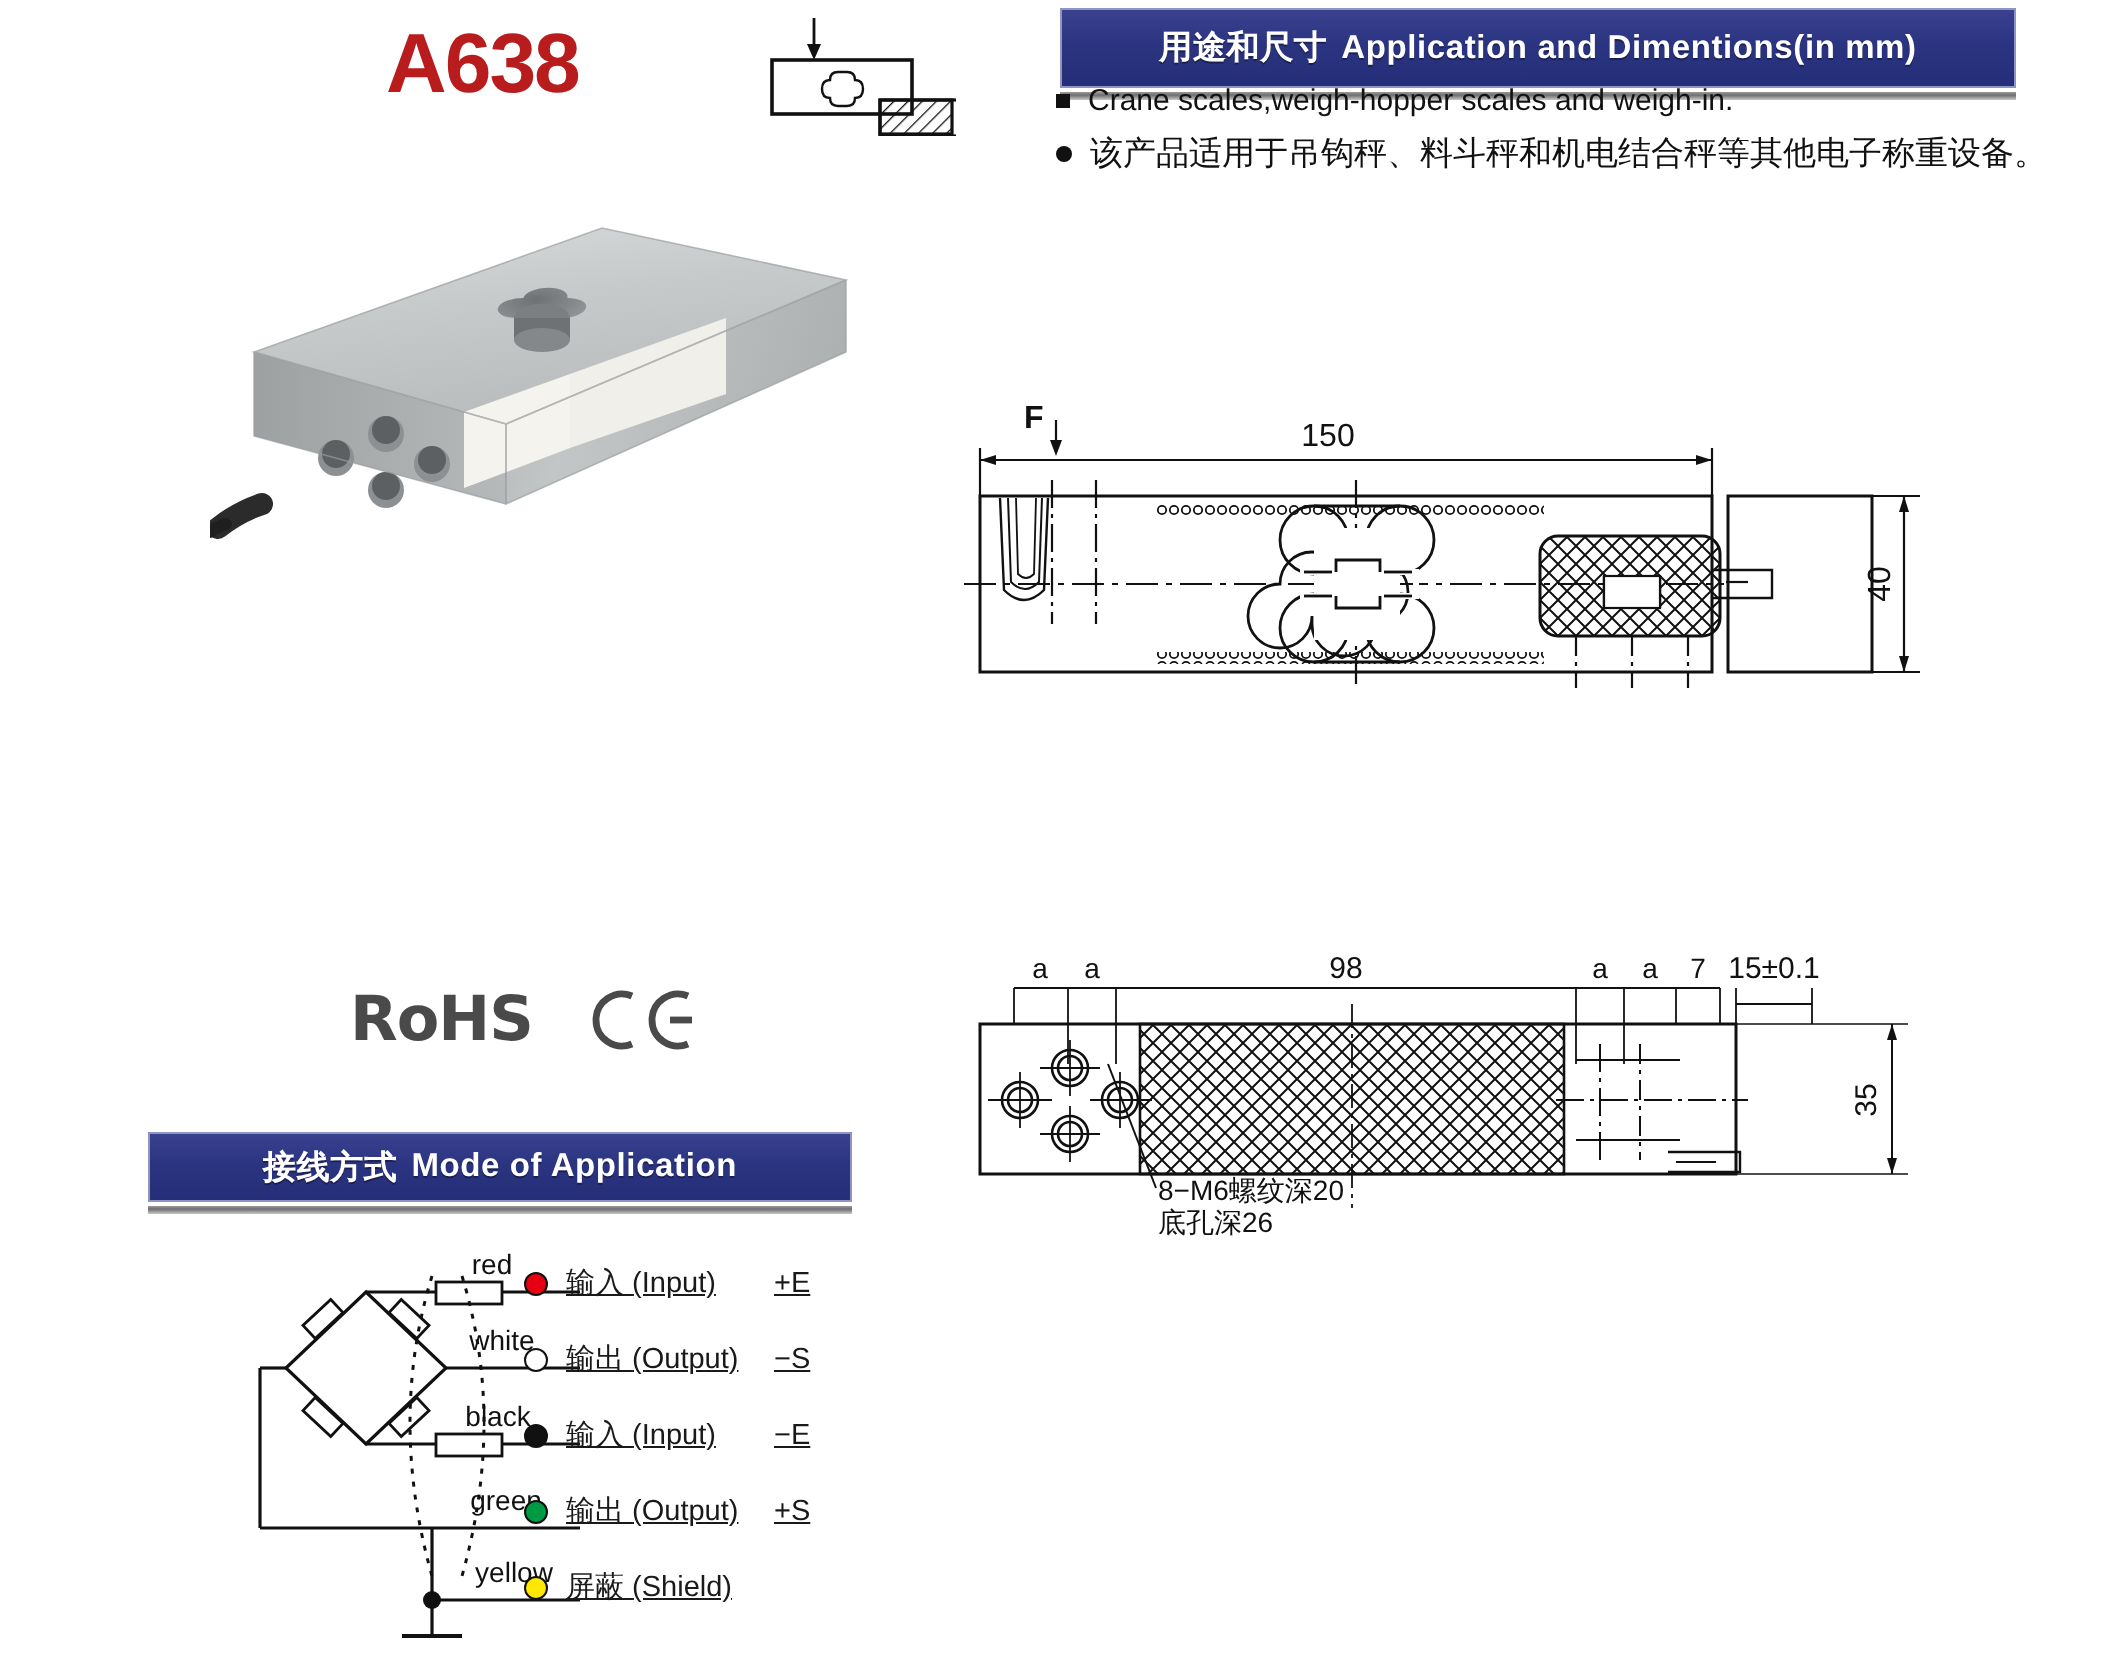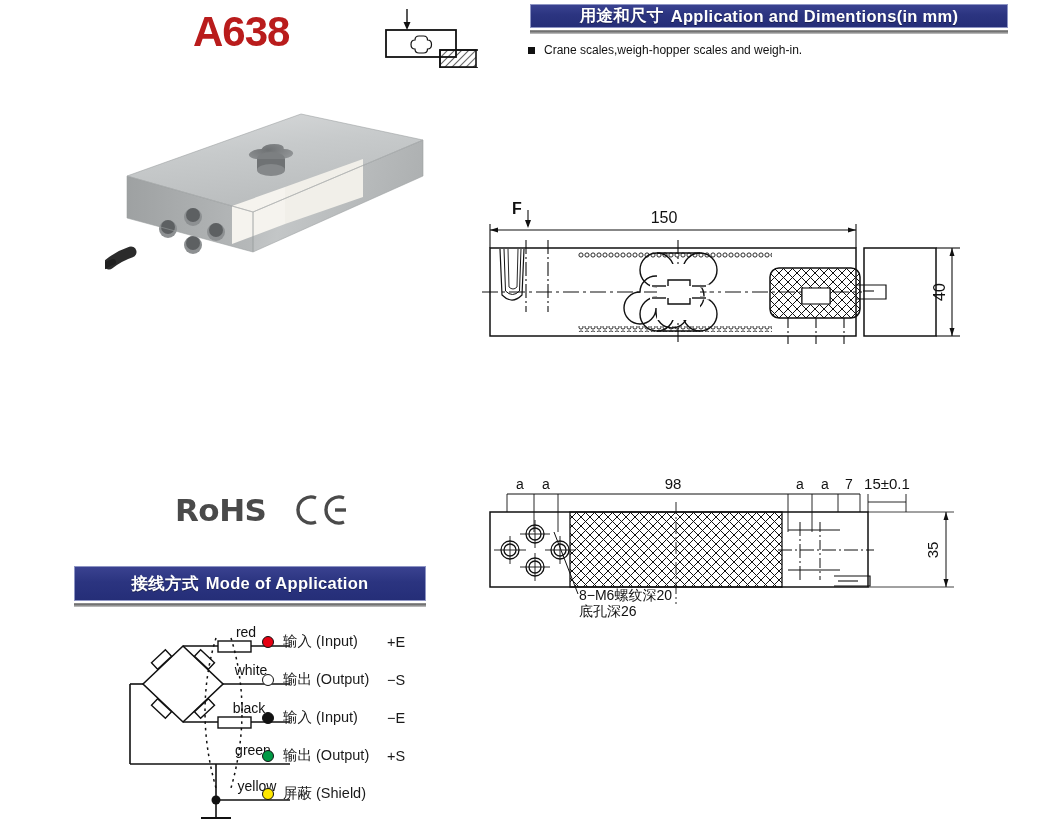--- a/index.html
+++ b/index.html
@@ -51,21 +51,21 @@
     margin-bottom: 5px;
   }
   .bul {
     flex: 0 0 auto;
     margin-right: 9px;
     color: #111;
     line-height: 1;
   }
   .bul.square { width: 7px; height: 7px; background: #111; margin-top: 7px; }
   .bul.round  { width: 8px; height: 8px; background: #111; border-radius: 50%; margin-top: 7px; }
-  .app-text { font-size: 12px; line-height: 21px; color: #111; }
+  .app-text { font-size: 15px; line-height: 21px; color: #111; }
   .app-text.cn { font-size: 16.5px; line-height: 22px; }
 
   
   #product-photo {
     position: absolute;
     left: 105px; top: 112px;
     width: 340px; height: 180px;
   }
 
   
@@ -88,21 +88,21 @@
     width: 360px; height: 205px; margin-top: 12px;
   }
   .conn-rows {
     position: absolute;
     left: 262px; top: 620px;
     width: 190px;
   }
   .conn-row {
     position: absolute;
     display: flex; align-items: center;
-    font-size: 14.5px; white-space: nowrap;
+    font-size: 14.5px; white-space: nowrap; text-decoration: underline;
   }
   .conn-dot {
     width: 12px; height: 12px; border-radius: 50%;
     border: 1.6px solid #111;
     margin-right: 9px; flex: 0 0 auto;
   }
   .conn-name { width: 104px; }
   .conn-sym { font-weight: normal; }
 
   
@@ -126,32 +126,36 @@
     <defs>
       <pattern id="hatch-icon" width="5" height="5" patternTransform="rotate(45)" patternUnits="userSpaceOnUse">
         <line x1="0" y1="0" x2="0" y2="5" stroke="#111" stroke-width="1.3"></line>
       </pattern>
     </defs>
     <rect x="62" y="44" width="36" height="17" fill="url(#hatch-icon)" stroke="#111" stroke-width="1.6"></rect>
   </svg>
 </div>
 
 <div class="banner-wrap" style="left:530px; top:4px; width:478px;">
-  <div class="banner" style="height:24px; font-size:16.5px;">
+  <div class="banner" style="height:40px; font-size:16.5px;">
     <span>用途和尺寸</span>
     <span style="width:7px;"></span>
     <span>Application and Dimentions(in mm)</span>
   </div>
   <div class="banner-underline"></div>
 </div>
 
 <div class="app-list">
   <div class="app-item">
     <span class="bul square"></span>
     <span class="app-text">Crane scales,weigh-hopper scales and weigh-in.</span>
+  </div>
+  <div class="app-item">
+    <span class="bul round"></span>
+    <span class="app-text cn">该产品适用于吊钩秤、料斗秤和机电结合秤等其他电子称重设备。</span>
   </div>
 </div>
 
 <div id="product-photo">
   <svg width="340" height="180" viewBox="0 0 340 180">
     <defs>
       <linearGradient id="topface" x1="0" y1="0" x2="0.35" y2="1">
         <stop offset="0%" stop-color="#d8dadb"></stop>
         <stop offset="45%" stop-color="#c7cacb"></stop>
         <stop offset="100%" stop-color="#b9bcbd"></stop>

